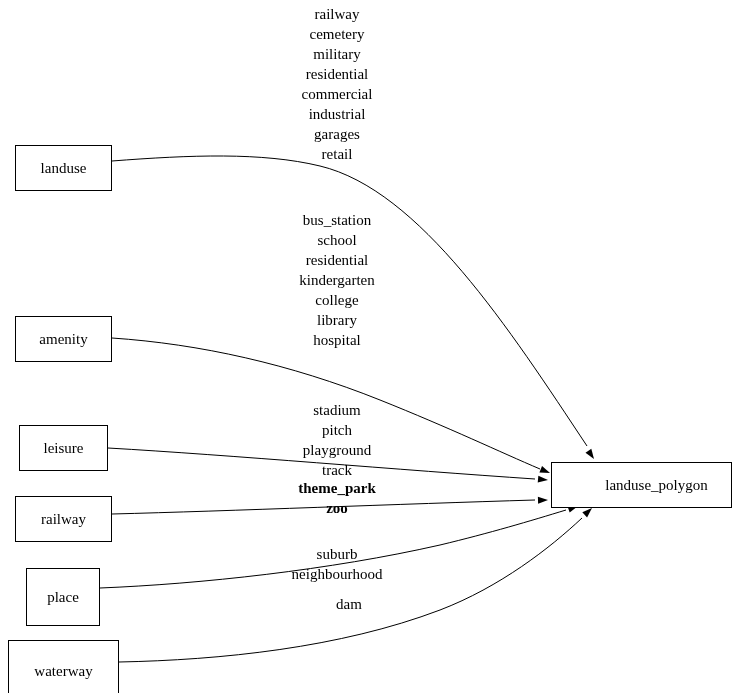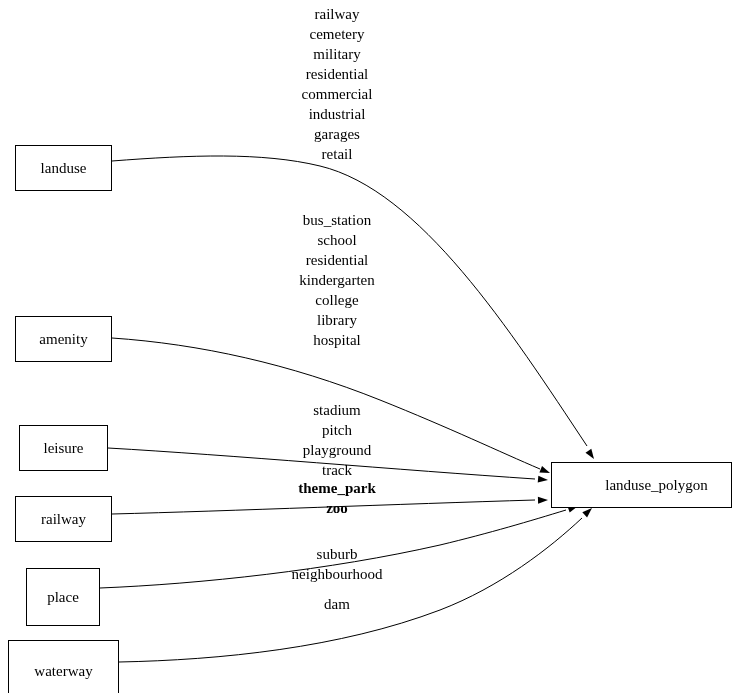--- a/index.html
+++ b/index.html
@@ -103,15 +103,15 @@
 library
 hospital</div>
       <div class="edge-label" style="left: 243px; top: 400px; width: 188px;">stadium
 pitch
 playground
 track</div>
       <div class="edge-label" style="left: 243px; top: 478px; width: 188px; font-weight: bold;">theme_park
 zoo</div>
       <div class="edge-label" style="left: 243px; top: 528px; width: 188px; margin-top: 16px;">suburb
 neighbourhood</div>
-      <div class="edge-label" style="left: 243px; top: 594px; width: 188px;">dam</div>
+      <div class="edge-label" style="left: 255px; top: 594px; width: 188px;">dam</div>
     </div>
 </div>
 
 </body></html>

